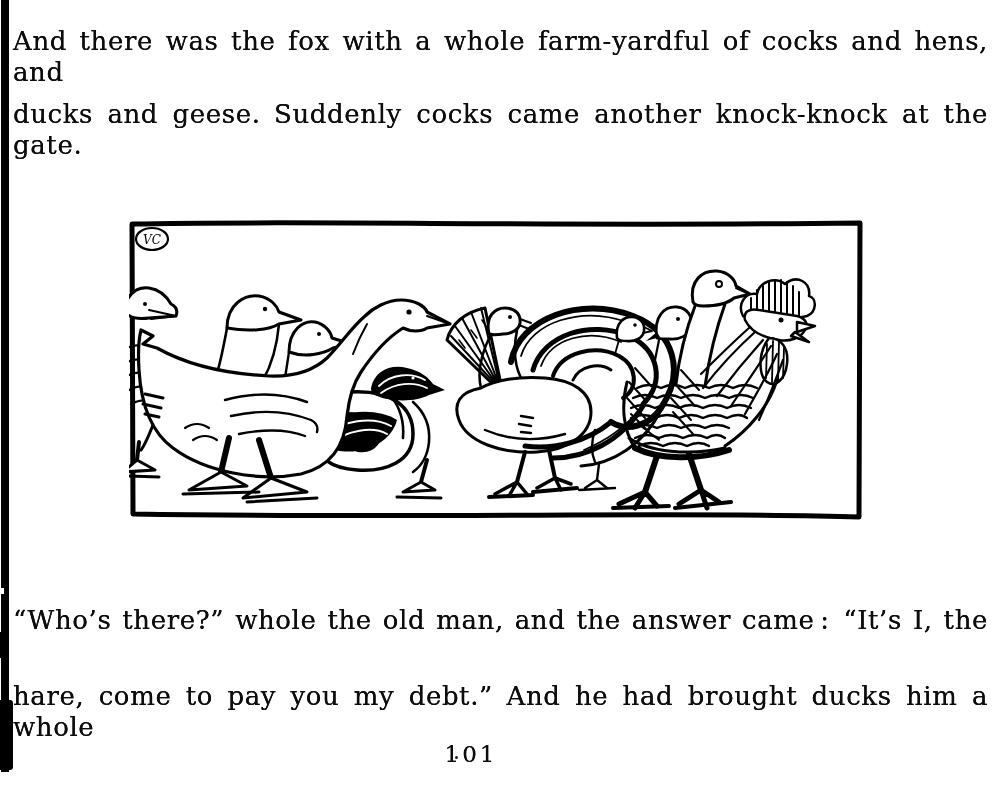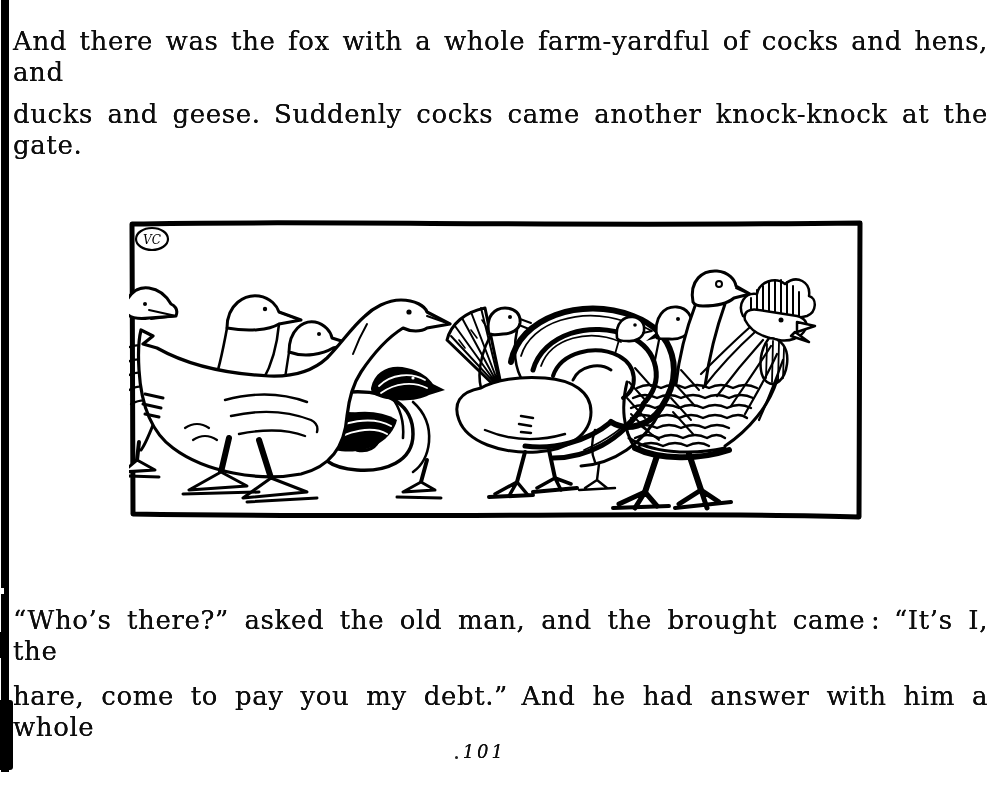--- a/index.html
+++ b/index.html
@@ -26,23 +26,22 @@
   .l1{top:26px;}
   .l2{top:99px;}
   .l3{top:605px;}
   .l4{top:681px;}
   
   .illustration{position:absolute;left:129px;top:220px;width:736px;height:303px;margin:0;}
   .illustration svg{display:block;width:736px;height:303px;}
   
   .folio{
     position:absolute;left:436px;top:741px;width:70px;
-    text-align:right;font-size:18px;letter-spacing:3px;
+    text-align:center;font-size:23px;letter-spacing:3px;
     text-shadow:0 0 0.4px currentColor;
-    font-style:italic;
   }
   .speckle{position:absolute;left:455px;top:756px;width:3px;height:3px;background:#222;border-radius:50%;}
 </style>
 </head>
 <body>
 
 <div class="page">
 
   <div class="binding"></div>
   <div class="binding-blob"></div>
@@ -186,19 +185,19 @@
           <path stroke-width="3" d="M500,218 C520,232 560,236 596,228"></path>
           <path stroke-width="6" d="M528,236 L516,272 M560,234 L572,270"></path>
           <path stroke-width="5" d="M516,272 L490,284 M516,272 L528,286 M516,272 L506,288 M572,270 L550,284 M572,270 L590,282 M572,270 L578,288"></path>
           <path stroke-width="4" d="M484,288 L540,286 M546,288 L602,282"></path>
         </g>
 
       </g>
     </svg>
   </figure>
 
-  <div class="text-line l3">“Who’s there?” asked the old man, and the brought came : “It’s I, the</div>
-  <div class="text-line l4">hare, come to pay you my debt.” And he had answer with him a whole</div>
+  <div class="text-line l3">“Who’s there?” whole the old man, and the answer came : “It’s I, the</div>
+  <div class="text-line l4">hare, come to pay you my debt.” And he had brought ducks him a whole</div>
 
   <div class="speckle"></div>
   <div class="folio">101</div>
 
 </div>
 
 </body></html>

